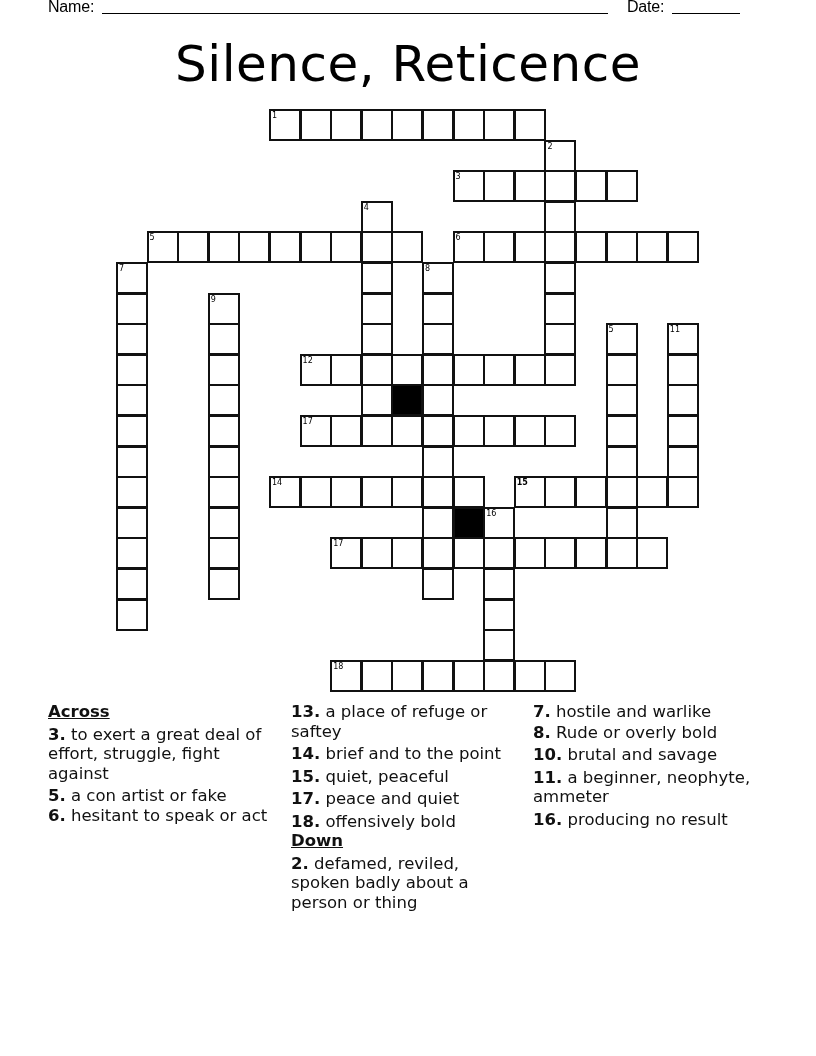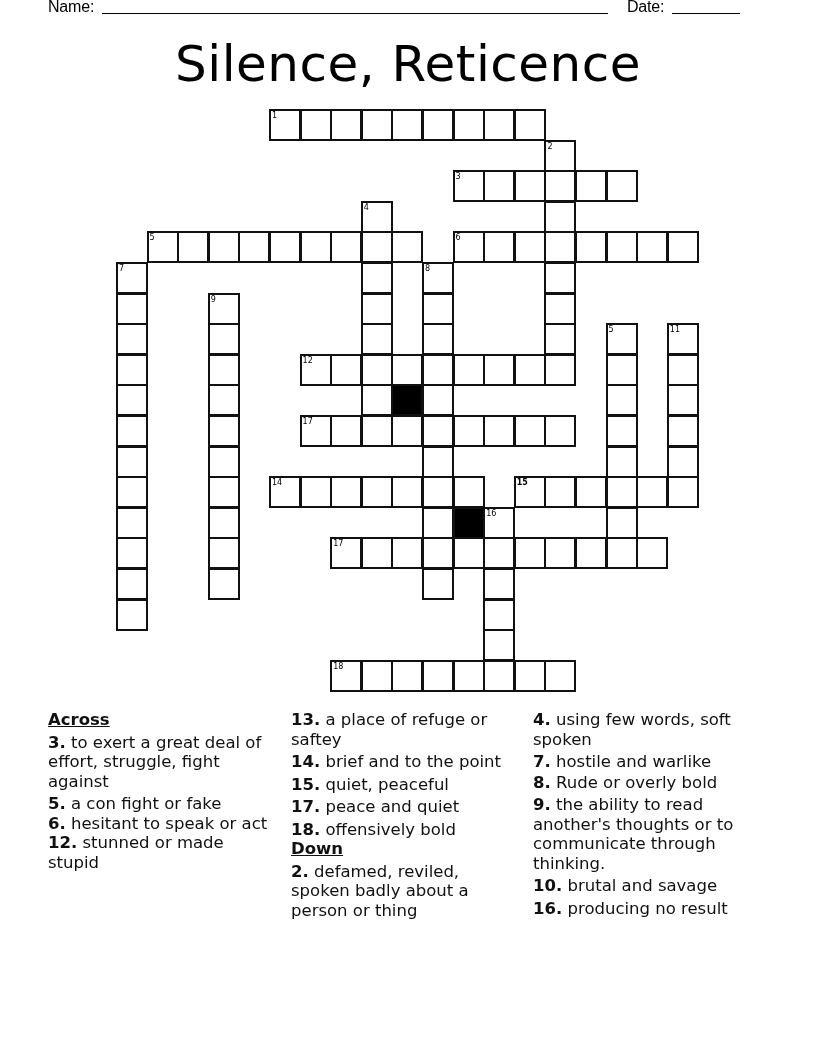--- a/index.html
+++ b/index.html
@@ -12,21 +12,21 @@
   .header-line .date-blank { position: absolute; left: 624px; top: 15px; width: 68px; border-bottom: 1px solid #000; }
   .title { position: absolute; top: 32px; left: 0; width: 816px; text-align: center;
     font-family: "DejaVu Sans", sans-serif; font-size: 50px; line-height: 64px; letter-spacing: 0.5px; }
   .grid { position: absolute; left: 0; top: 0; width: 816px; height: 700px; }
   .cell { position: absolute; box-sizing: border-box; width: 32px; height: 32px;
     border: 2px solid #111; background: #fff; }
   .cell.black { background: #000; }
   .cell .num { position: absolute; left: 1px; top: 0px; font-family: "DejaVu Sans", sans-serif;
     font-size: 8px; line-height: 9px; color: #000; }
   .clues { position: absolute; top: 702px; font-family: "DejaVu Sans", sans-serif; font-size: 16.5px;
-    line-height: 19.5px; color: #111; margin-top: 8px; }
+    line-height: 19.5px; color: #111; }
   .clues .heading { font-weight: bold; text-decoration: underline; margin-bottom: 3px; display: block; }
   .clue { margin-bottom: 3px; }
   .clue b { font-weight: bold; }
   #col1 { left: 48px; width: 232px; }
   #col2 { left: 291px; width: 232px; }
   #col3 { left: 533px; width: 240px; }
 </style>
 </head>
 <body>
 
@@ -212,35 +212,33 @@
     <div class="cell" style="left: 452.6px; top: 659.8px;"></div>
     <div class="cell" style="left: 513.8px; top: 659.8px;"></div>
     <div class="cell" style="left: 544.4px; top: 659.8px;"></div>
     <div class="cell black" style="left: 391.4px; top: 384.4px;"></div>
     <div class="cell black" style="left: 452.6px; top: 506.8px;"></div>
   </div>
 
 <div class="clues" id="col1">
   <span class="heading">Across</span>
   <div class="clue"><b>3.</b> <span>to exert a great deal of effort, struggle, fight against</span></div>
-  <div class="clue" style="margin-bottom:0"><b>5.</b> <span>a con fight or fake</span></div>
+  <div class="clue" style="margin-bottom:0"><b>5.</b> <span>a con artist or fake</span></div>
   <div class="clue" style="margin-bottom:0"><b>6.</b> <span>hesitant to speak or act</span></div>
-  <div class="clue"><b>12.</b> <span>stunned or made stupid</span></div>
 </div>
 
 <div class="clues" id="col2">
   <div class="clue"><b>13.</b> <span>a place of refuge or saftey</span></div>
   <div class="clue"><b>14.</b> <span>brief and to the point</span></div>
   <div class="clue"><b>15.</b> <span>quiet, peaceful</span></div>
   <div class="clue"><b>17.</b> <span>peace and quiet</span></div>
   <div class="clue" style="margin-bottom:0"><b>18.</b> <span>offensively bold</span></div>
   <span class="heading">Down</span>
   <div class="clue"><b>2.</b> <span>defamed, reviled, spoken badly about a person or thing</span></div>
 </div>
 
 <div class="clues" id="col3">
-  <div class="clue"><b>4.</b> <span>using few words, soft spoken</span></div>
   <div class="clue" style="margin-bottom:1px"><b>7.</b> <span>hostile and warlike</span></div>
   <div class="clue"><b>8.</b> <span>Rude or overly bold</span></div>
-  <div class="clue"><b>9.</b> <span>the ability to read another's thoughts or to communicate through thinking.</span></div>
   <div class="clue"><b>10.</b> <span>brutal and savage</span></div>
+  <div class="clue"><b>11.</b> <span>a beginner, neophyte, ammeter</span></div>
   <div class="clue"><b>16.</b> <span>producing no result</span></div>
 </div>
 
 </body></html>

